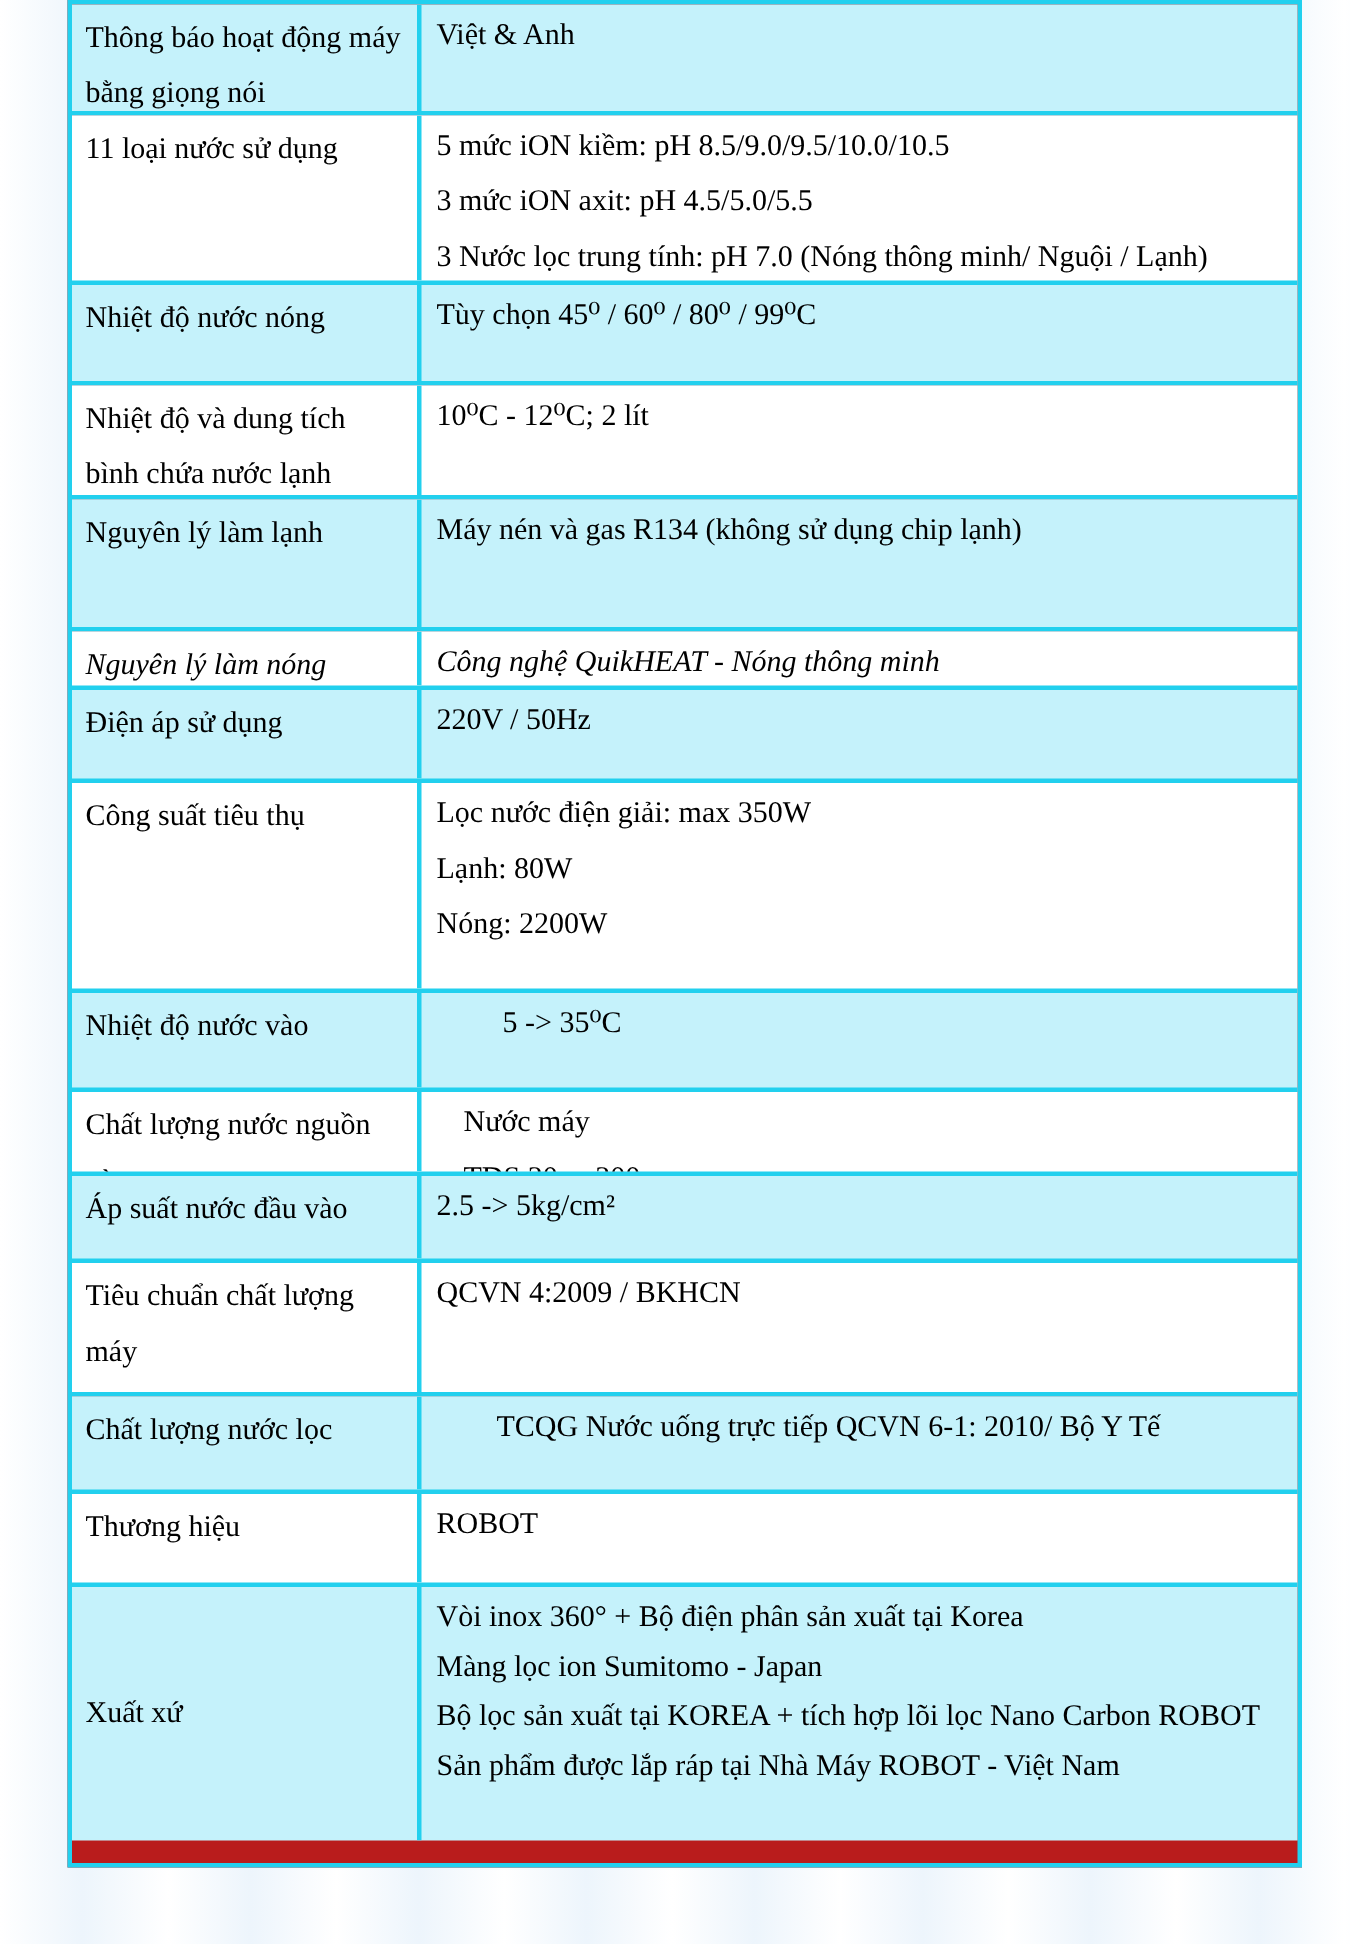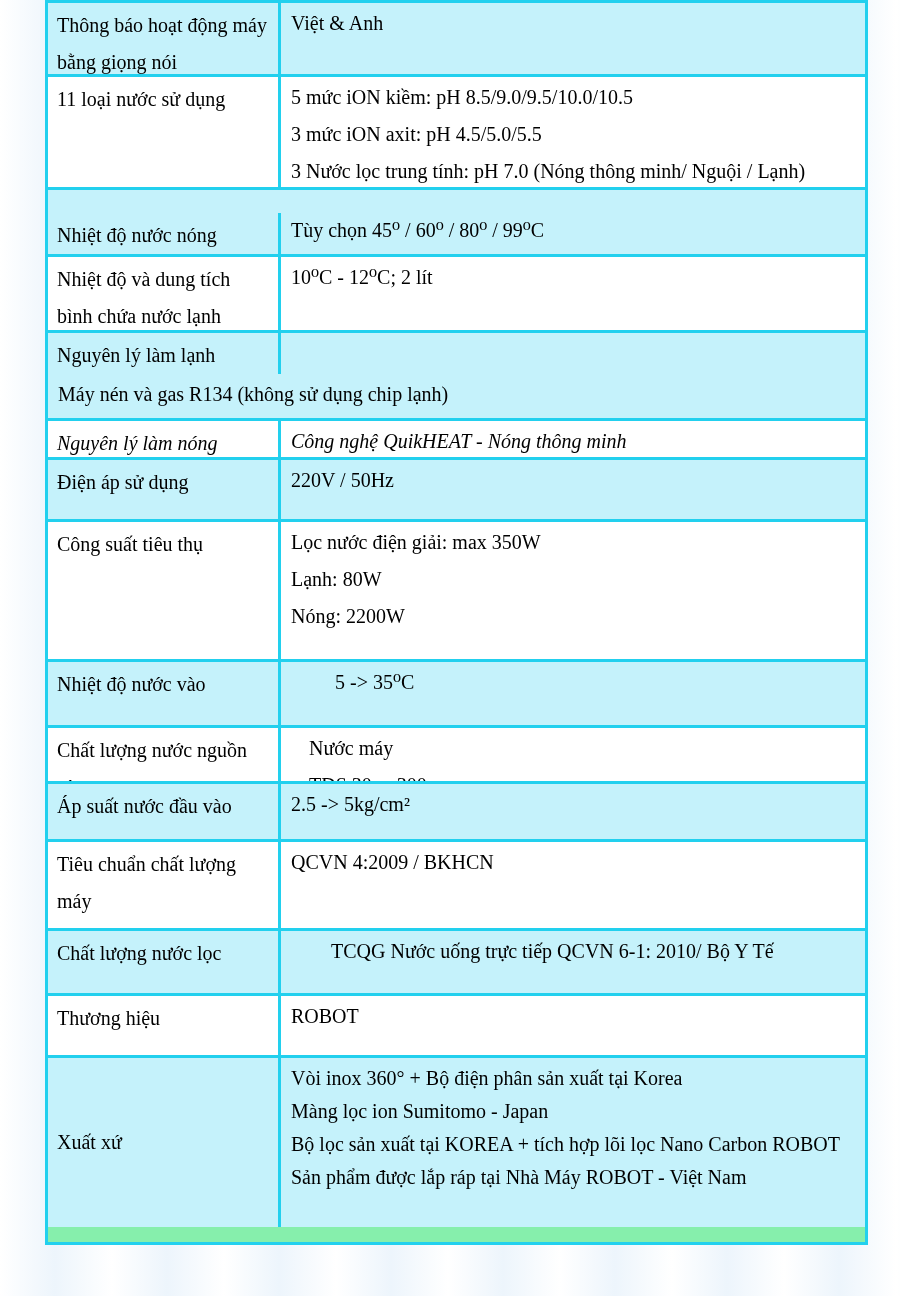--- a/index.html
+++ b/index.html
@@ -8,35 +8,35 @@
     font-family:"Liberation Serif","DejaVu Serif",serif;
     color:#000;
     background-color:#fbfdff;
     background-image:repeating-linear-gradient(90deg,
       #ffffff 0px, #edf5fc 55px, #ffffff 112px);
   }
   .spec-table{
     position:absolute;left:45px;top:0;width:823px;height:1245px;
     box-sizing:border-box;
     border:3px solid #22d0ee;
-    background:#86efac;
+    background:#b91c1c;
   }
   .row{
     display:flex;box-sizing:border-box;overflow:hidden;
     border-bottom:3px solid #22d0ee;
     background:#ffffff;
   }
   .row:last-child{border-bottom:none;}
   .row:nth-child(odd){background:#c5f2fb;}
   
   .row:nth-child(1){height:74px;}
   .row:nth-child(2){height:113px;}
-  .row:nth-child(3){height:67px;align-items:flex-end;}
+  .row:nth-child(3){height:67px;}
   .row:nth-child(4){height:76px;}
-  .row:nth-child(5){height:88px;flex-direction:column;}
+  .row:nth-child(5){height:88px;}
   .row:nth-child(6){height:39px;font-style:italic;}
   .row:nth-child(7){height:62px;}
   .row:nth-child(8){height:140px;}
   .row:nth-child(9){height:66px;gap:44px;}
   .row:nth-child(10){height:56px;gap:18px;}
   .row:nth-child(11){height:58px;}
   .row:nth-child(12){height:89px;}
   .row:nth-child(13){height:65px;gap:40px;}
   .row:nth-child(14){height:62px;}
   .row:nth-child(15){height:169px;}

